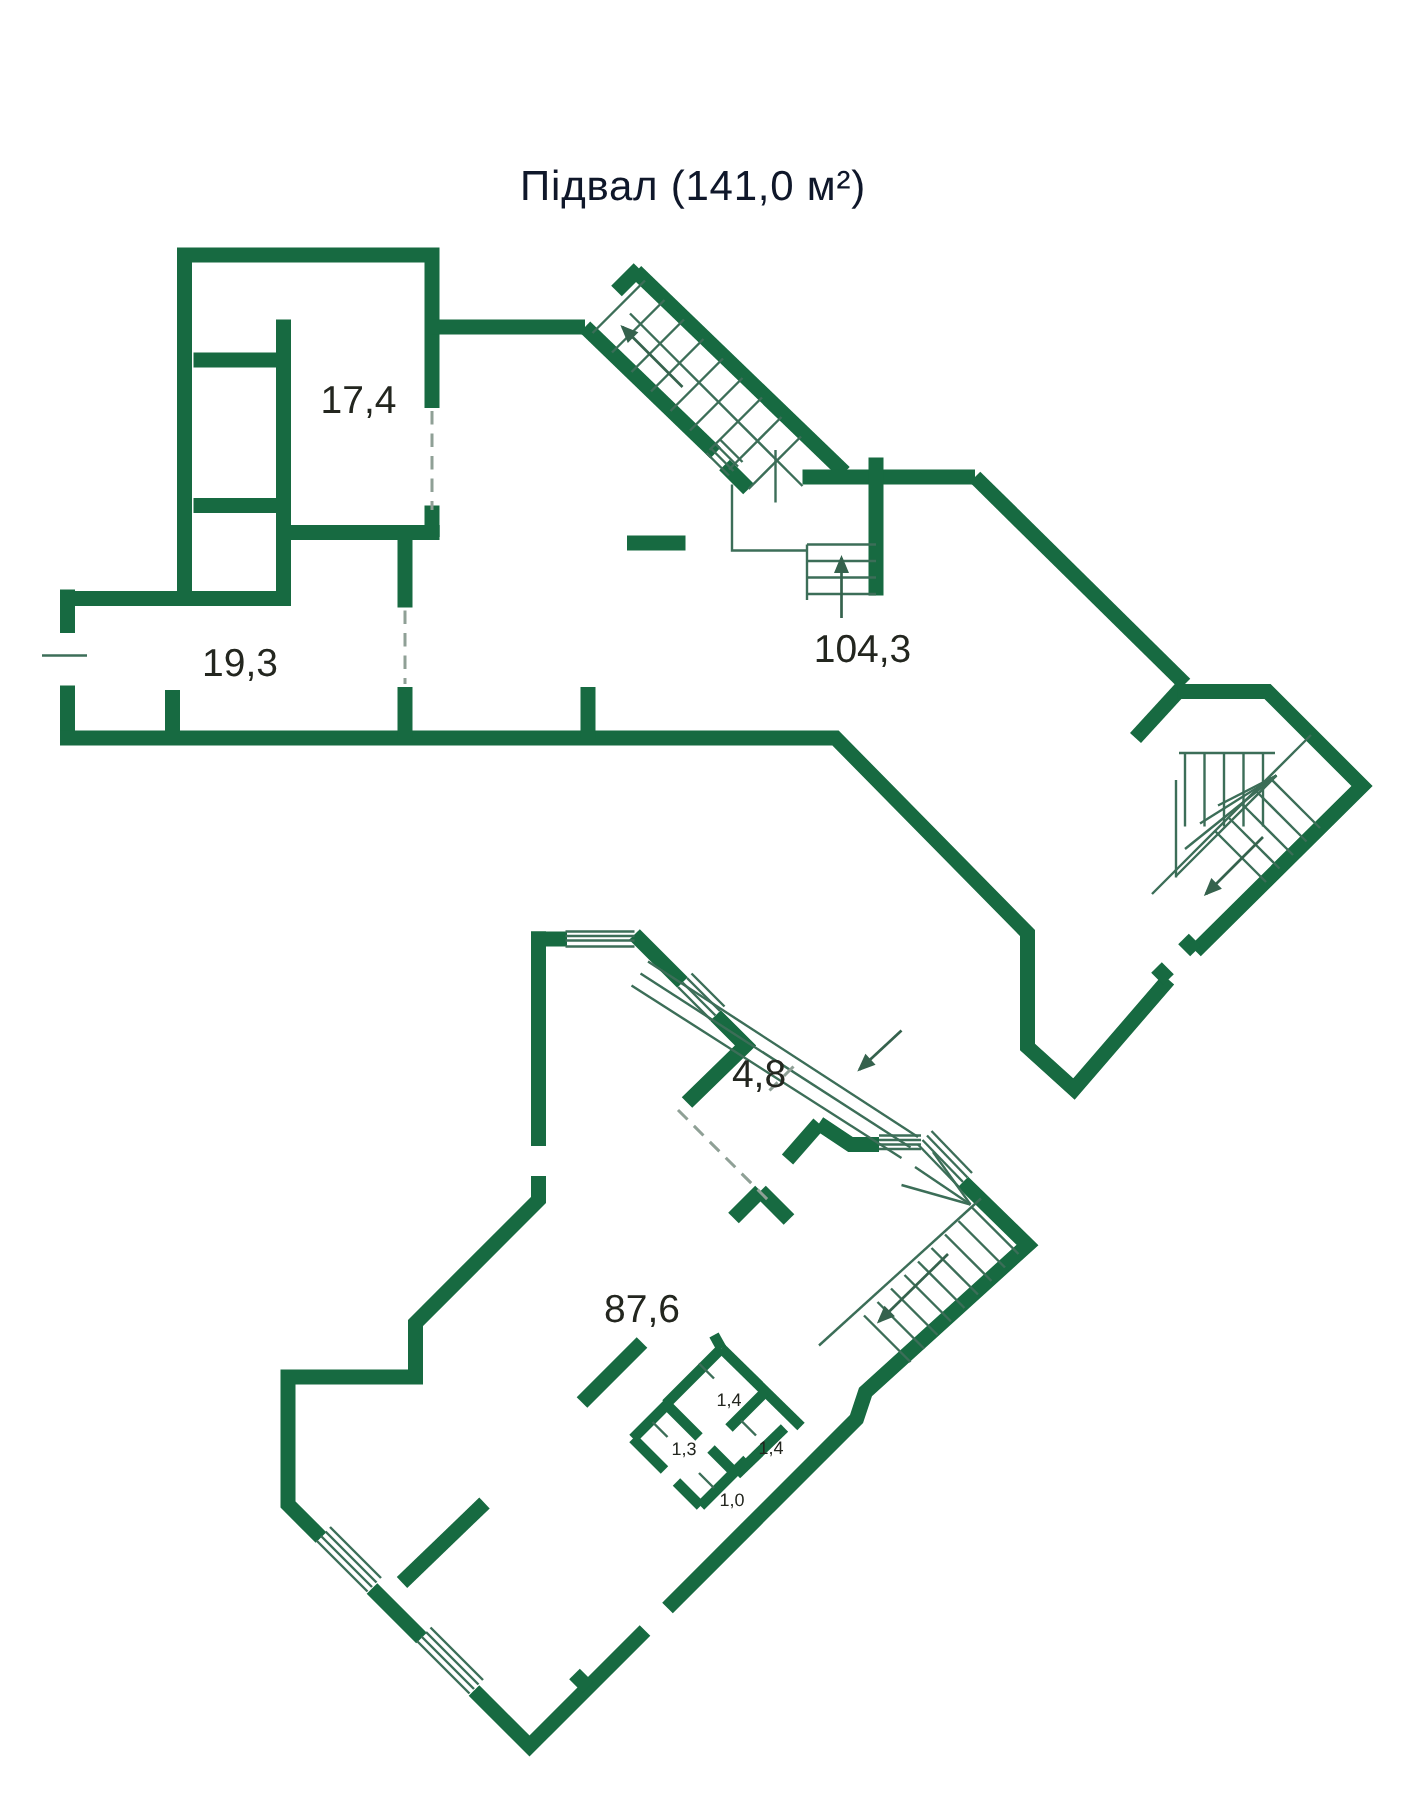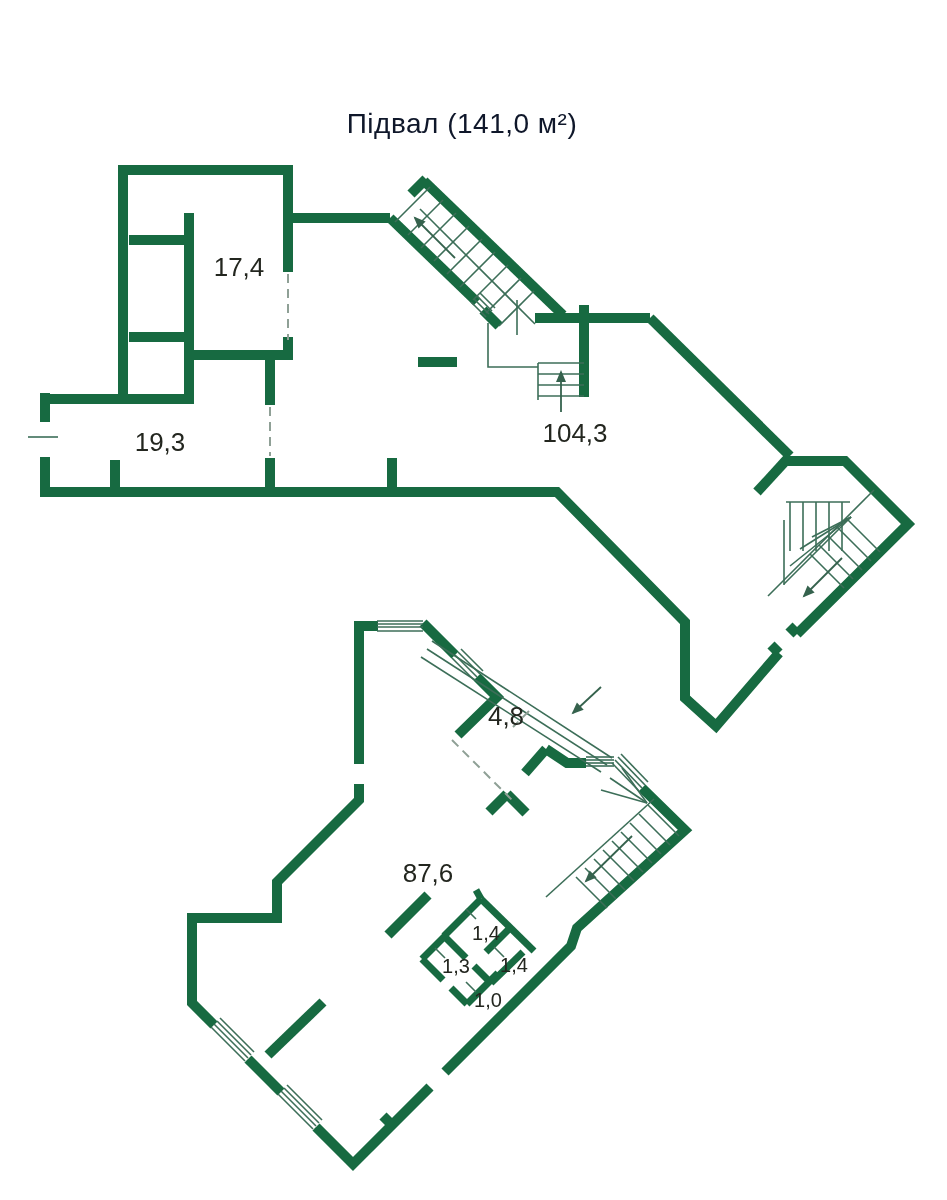--- a/index.html
+++ b/index.html
@@ -7,21 +7,21 @@
         font-family:"Liberation Sans", sans-serif;}
   #plan-svg{position:absolute;left:0;top:0;}
   .main-title{position:absolute;left:470px;top:26px;transform:translateX(-50%);
       color:#2d7d56;font-size:37px;font-weight:700;letter-spacing:.5px;white-space:nowrap;}
   .floor-title{position:absolute;transform:translateX(-50%);color:#0f172a;
       font-size:28px;font-weight:400;letter-spacing:.5px;white-space:nowrap;}
   #basement-title{left:462px;top:108px;}
   #floor1-title{left:385px;top:560px;}
   .room-label{position:absolute;transform:translate(-50%,-50%);color:#23261f;
       font-size:26px;font-weight:400;white-space:nowrap;}
-  .room-label.small{font-size:20px;}
+  .room-label.small{font-size:12px;}
   .wall{stroke:#176a41;stroke-width:10;fill:none;stroke-linejoin:miter;}
   .wall-thin{stroke:#176a41;stroke-width:7;fill:none;}
   .tread{stroke:#3c6e58;stroke-width:1.6;fill:none;}
   .dash{stroke:#8fa096;stroke-width:2;fill:none;stroke-dasharray:9 6;}
   .arrow{stroke:#35624d;stroke-width:1.8;fill:none;}
 </style>
 </head>
 <body>
 
 <div id="page">

